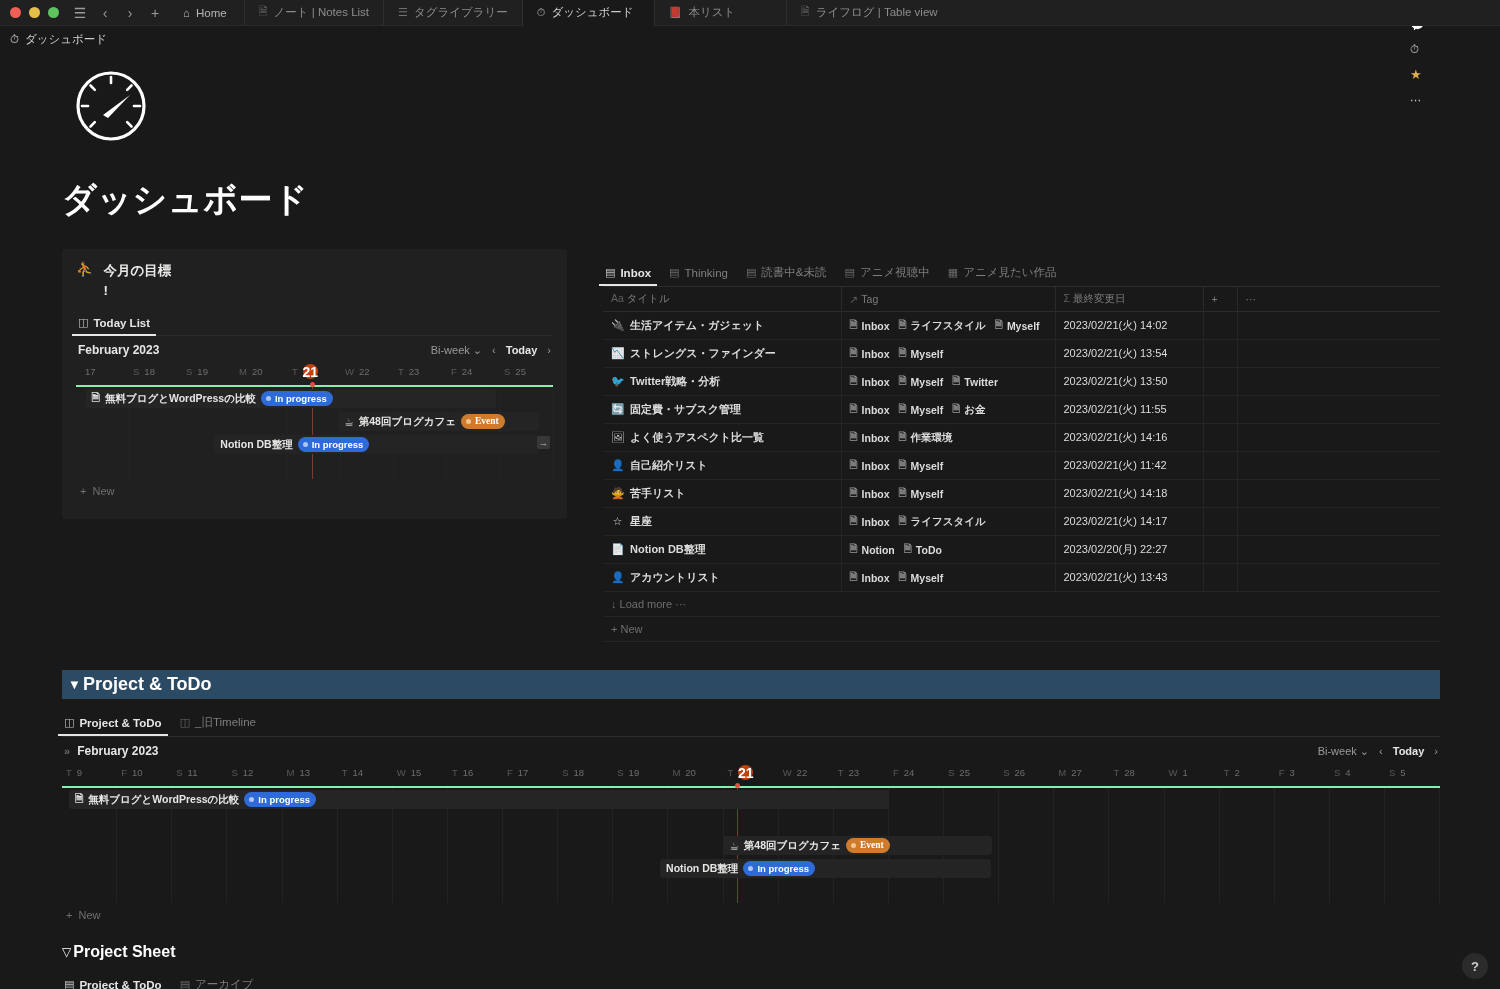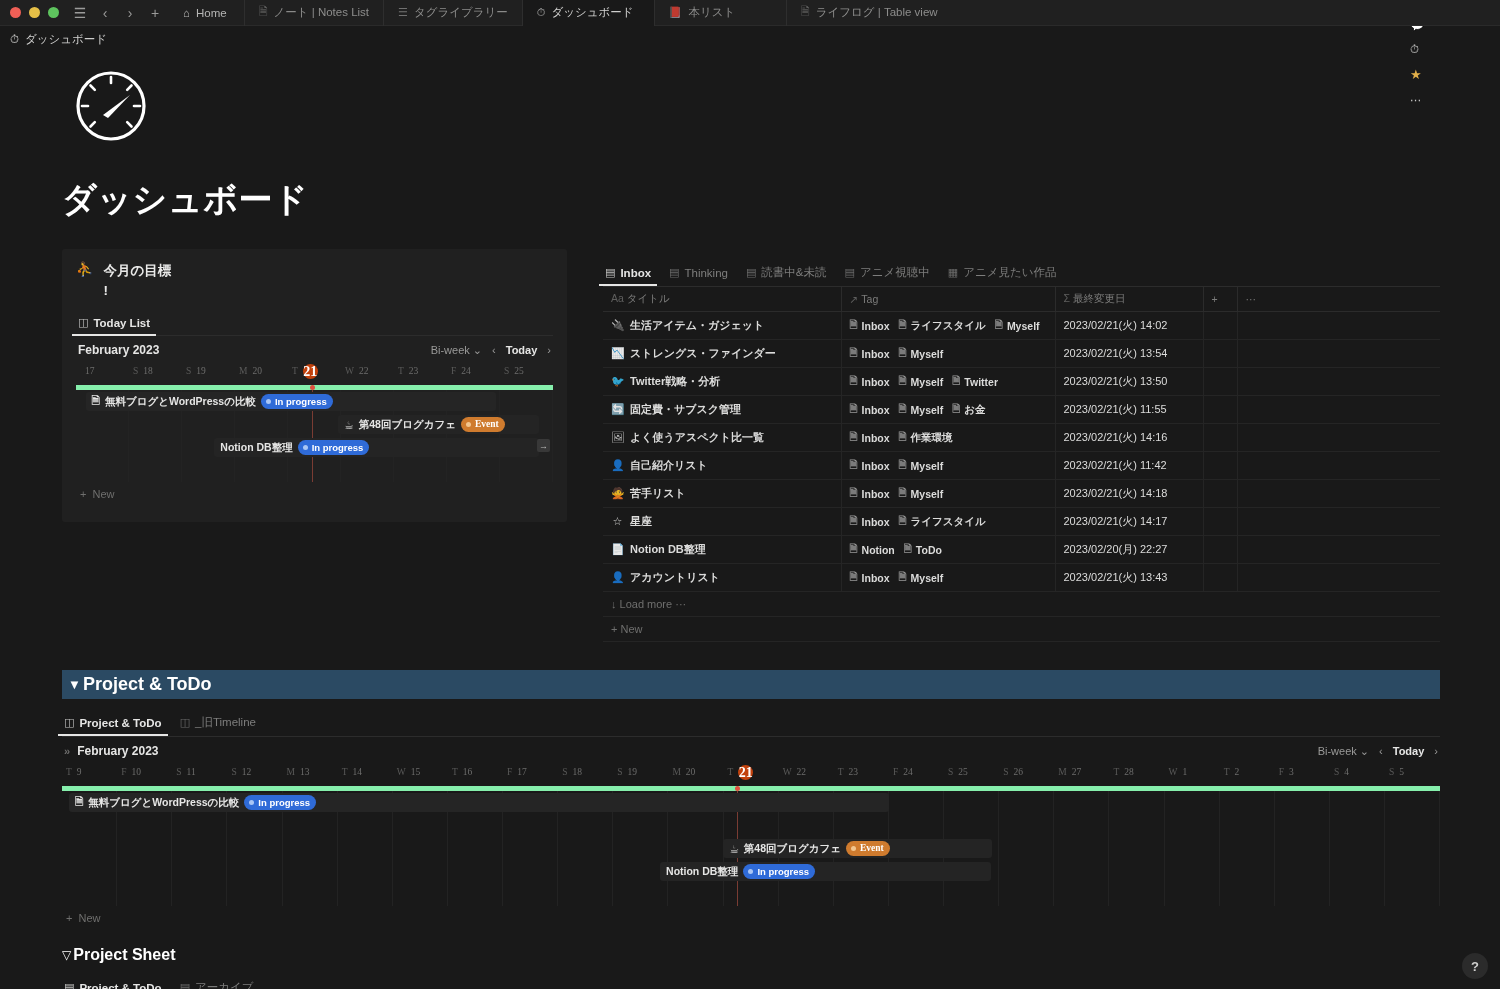--- a/index.html
+++ b/index.html
@@ -72,21 +72,21 @@
     content: ""; position: absolute; left: -4px; right: -4px; bottom: -1px; height: 2px; background: #e6e6e5;
   }
   .viewtab .vic { opacity: .8; font-size: 11px; }
 
   
   .tl-head { display: flex; align-items: center; justify-content: space-between; padding: 7px 2px 6px 2px; }
   .tl-month { font-size: 12px; font-weight: 700; color: #e6e6e5; display: flex; align-items: center; gap: 7px; }
   .tl-month .chev { color: #6e6e6d; font-size: 11px; }
   .tl-ctrls { display: flex; align-items: center; gap: 10px; font-size: 11px; color: #9a9a99; }
   .tl-ctrls .today { color: #e6e6e5; font-weight: 700; }
-  .tl-days { display: flex; border-bottom: 5px solid #86efac; font-family: Liberation Serif, serif; }
+  .tl-days { display: flex; border-bottom: 2px solid #86efac; }
   .tl-day { flex: 1; font-size: 9.5px; color: #6d6d6c; padding: 3px 0 6px 0; display: flex; gap: 5px; justify-content: flex-start; padding-left: 4px; }
   .tl-day .dw { opacity: .75; }
   .tl-day.today .dn {
     background: #c2410c; color: #fff; border-radius: 50%; width: 15px; height: 15px;
     display: inline-flex; align-items: center; justify-content: center; font-size: 14px; font-weight: 700;
     margin-top: -2px;
   }
   .tl-grid { position: relative; }
   .tl-colsbg { position: absolute; inset: 0; display: flex; pointer-events: none; }
   .tl-colsbg i { flex: 1; border-right: 1px solid #232323; }

